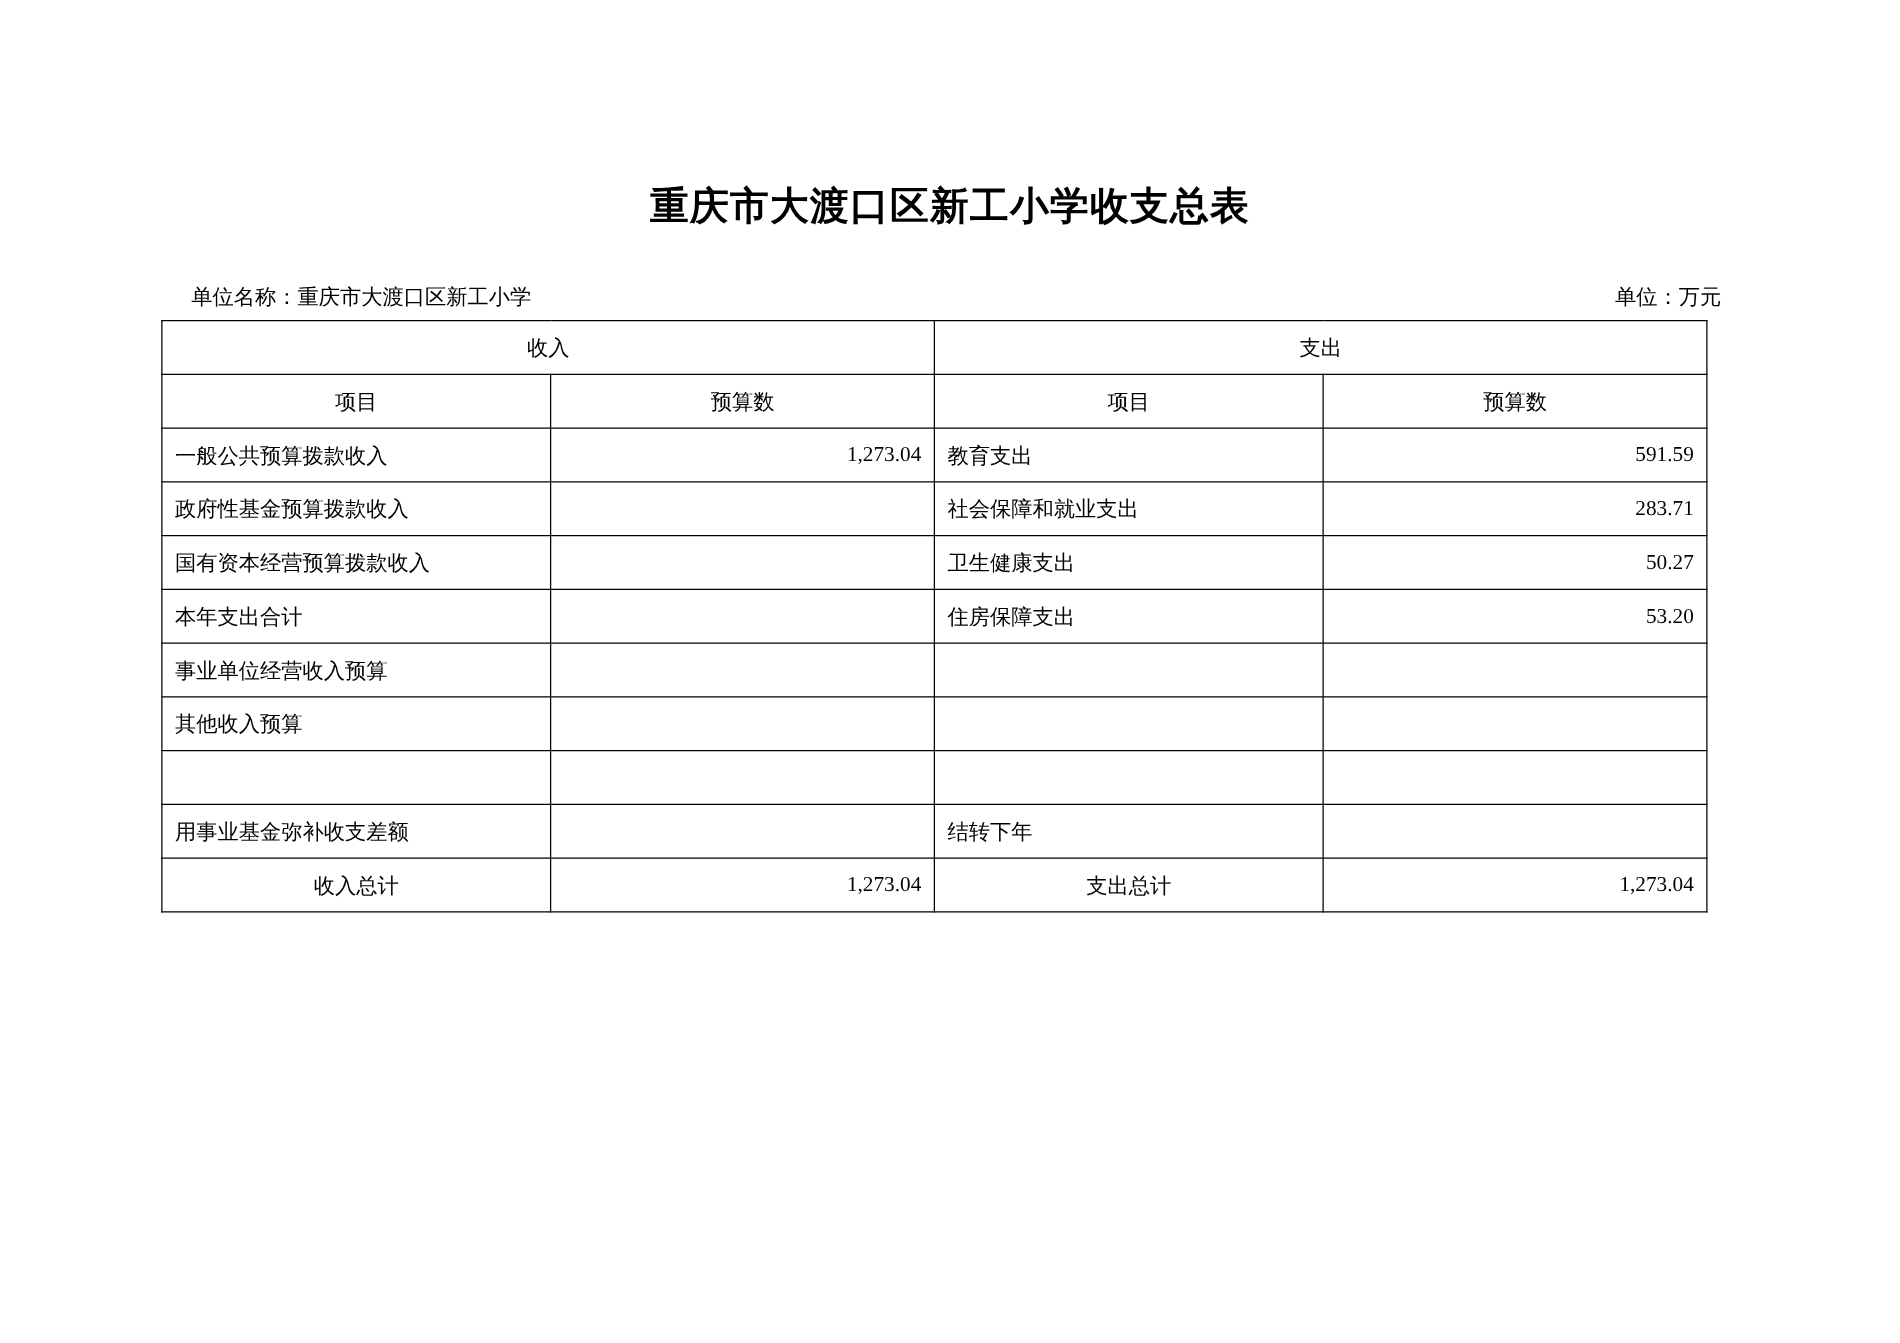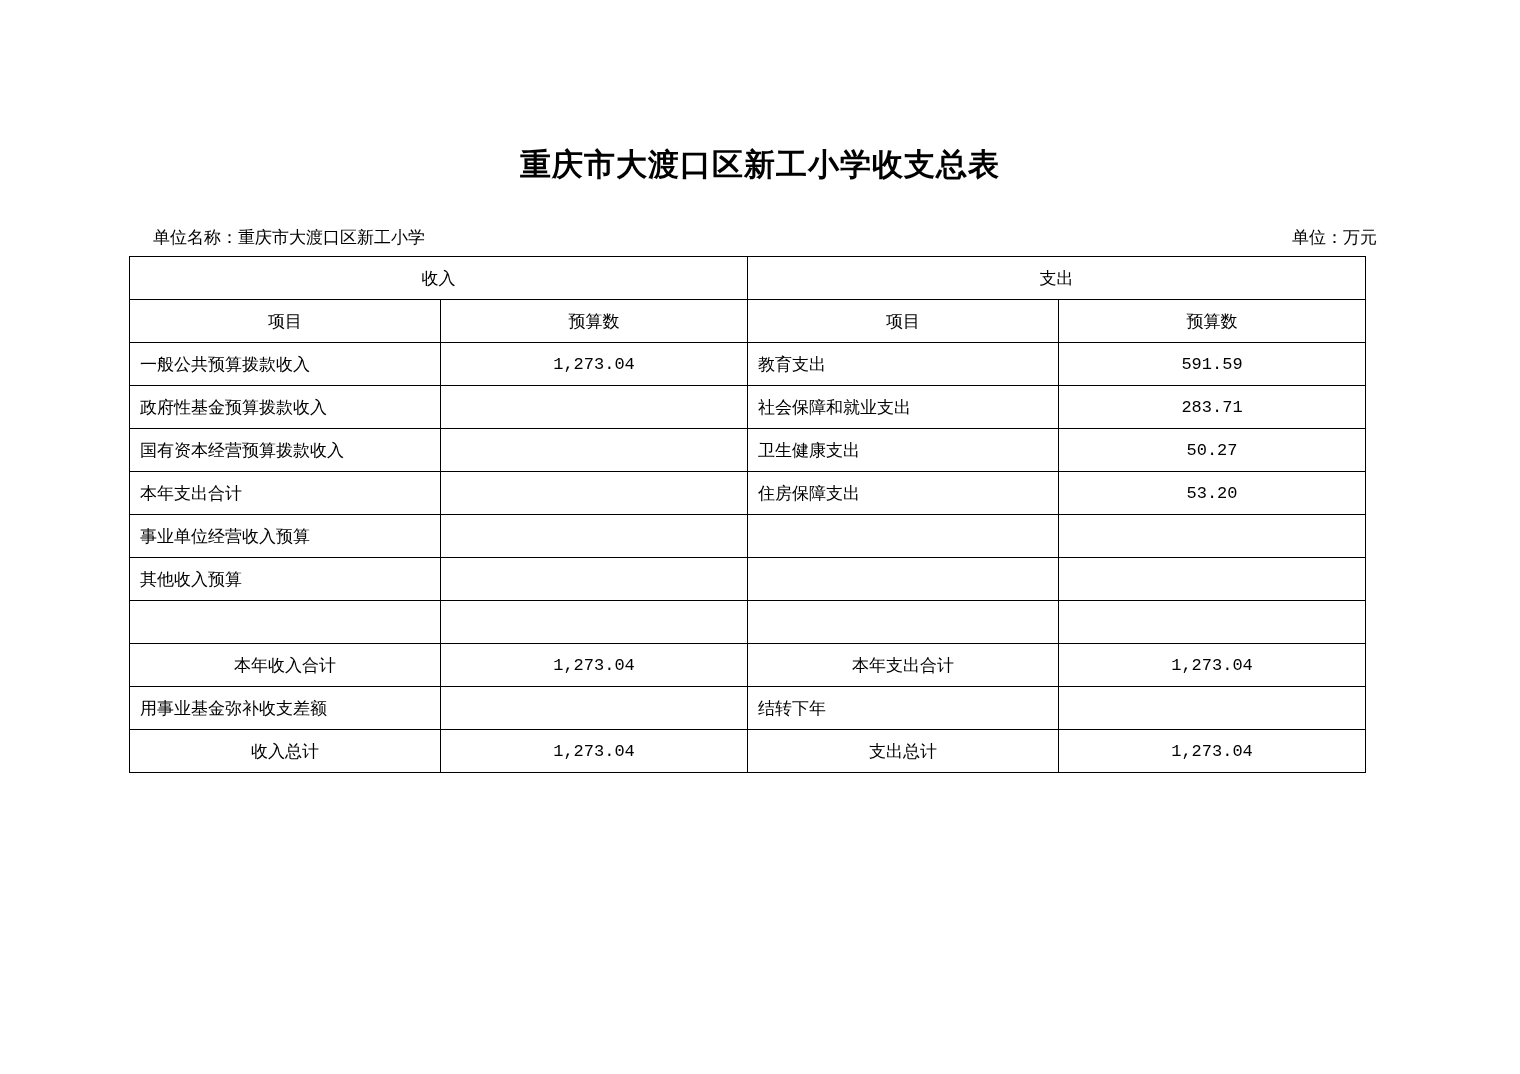--- a/index.html
+++ b/index.html
@@ -73,23 +73,23 @@
     text-align: center;
     height: 44px;
   }
   .sub-head {
     text-align: center;
   }
   .cell-label {
     text-align: left;
   }
   .cell-num {
-    text-align: center;
+    text-align: right;
     padding-right: 14px;
-    font-family: Liberation Mono, monospace;
+    font-family: Liberation Serif, serif;
   }
   .cell-center {
     text-align: center;
   }
   .empty-row td {
     height: 43px;
   }
 </style>
 </head>
 <body>
@@ -160,26 +160,20 @@
         <td class="cell-label"></td>
         <td class="cell-num"></td>
       </tr>
       <tr class="empty-row">
         <td class="cell-label"></td>
         <td class="cell-num"></td>
         <td class="cell-label"></td>
         <td class="cell-num"></td>
       </tr>
       <tr>
-        <td class="cell-center">本年收入合计</td>
-        <td class="cell-num">1,273.04</td>
-        <td class="cell-center">本年支出合计</td>
-        <td class="cell-num">1,273.04</td>
-      </tr>
-      <tr>
         <td class="cell-label">用事业基金弥补收支差额</td>
         <td class="cell-num"></td>
         <td class="cell-label">结转下年</td>
         <td class="cell-num"></td>
       </tr>
       <tr>
         <td class="cell-center">收入总计</td>
         <td class="cell-num">1,273.04</td>
         <td class="cell-center">支出总计</td>
         <td class="cell-num">1,273.04</td>

